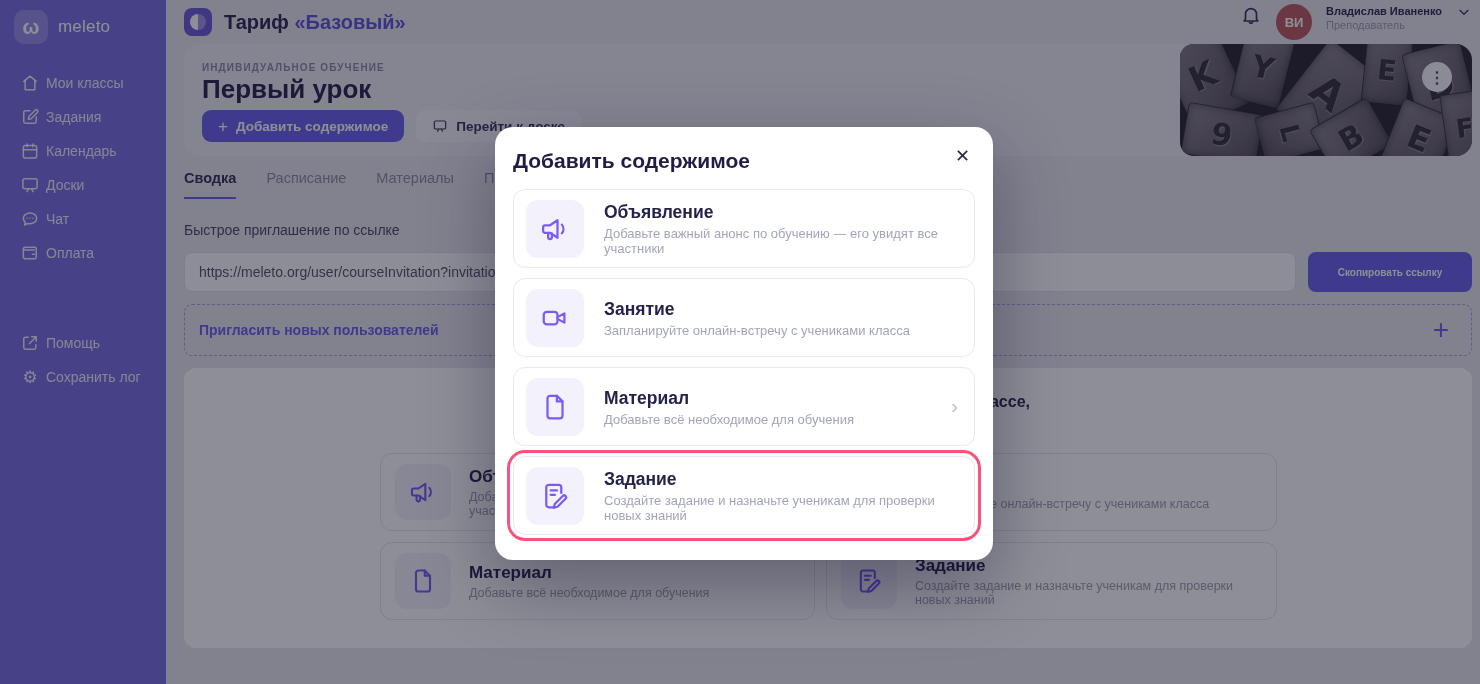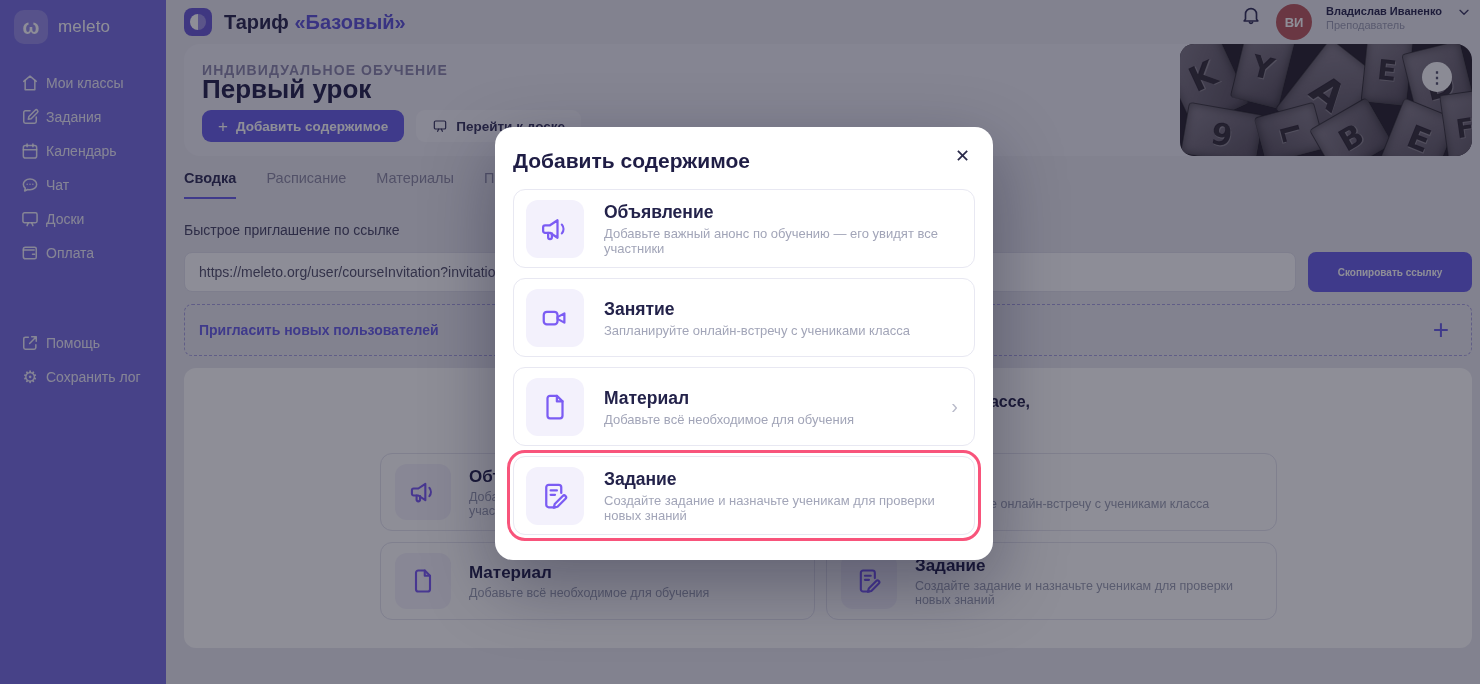--- a/index.html
+++ b/index.html
@@ -30,21 +30,21 @@
   .userbox{position:absolute;right:8px;top:4px;display:flex;gap:14px;}
   .bell{color:#33315A;width:22px;height:22px;cursor:pointer;}
   .avatar{width:36px;height:36px;border-radius:50%;background:#BB5B60;color:#fff;font-size:13px;font-weight:bold;
           display:flex;align-items:center;justify-content:center;}
   .user-name{font-size:11px;font-weight:bold;color:#2B2950;line-height:15px;}
   .user-role{font-size:11px;color:#9B9DB3;line-height:13px;}
   .chev-down{width:16px;height:16px;color:#3A3860;}
 
   
   .hero{position:absolute;left:184px;top:44px;width:1288px;height:112px;background:#EFEEF6;border-radius:16px;}
-  .hero-kicker{position:absolute;left:18px;top:18px;font-size:14px;font-weight:bold;letter-spacing:1.1px;color:#8D89AC;text-align:center;}
+  .hero-kicker{position:absolute;left:18px;top:18px;font-size:10px;font-weight:bold;letter-spacing:1.1px;color:#8D89AC;text-align:center;}
   .hero-title{position:absolute;left:18px;top:30px;font-size:26px;font-weight:bold;color:#26244E;}
   .hero-btns{position:absolute;left:18px;top:66px;display:flex;gap:12px;}
   .btn{display:flex;align-items:center;gap:8px;height:32px;padding:0 16px;border-radius:9px;
        font-size:13.5px;font-weight:bold;border:none;cursor:pointer;font-family:inherit;}
   .btn-primary{background:#6A60E8;color:#fff;}
   .btn-light{background:#F6F5FB;color:#3A3860;}
   .btn svg{width:16px;height:16px;}
   .plus-glyph{font-size:17px;font-weight:normal;line-height:1;}
 
   .banner{position:absolute;right:0;top:0;width:292px;height:112px;border-radius:14px 16px 16px 14px;
@@ -144,31 +144,31 @@
       </div>
       <div class="nav-item">
         <svg viewBox="0 0 24 24" fill="none" stroke="currentColor" stroke-width="1.8" stroke-linecap="round" stroke-linejoin="round">
             <rect x="4" y="5.5" width="16" height="15" rx="2.5"></rect>
             <path d="M8.5 3.5 v3.5 M15.5 3.5 v3.5 M4 10.5 h16"></path>
           </svg>
         <span>Календарь</span>
       </div>
       <div class="nav-item">
         <svg viewBox="0 0 24 24" fill="none" stroke="currentColor" stroke-width="1.8" stroke-linecap="round" stroke-linejoin="round">
+            <rect x="3.5" y="4.5" width="17" height="12" rx="2"></rect>
+            <path d="M10 16.5 L8.5 20 M14 16.5 L15.5 20"></path>
+          </svg>
+        <span>Доски</span>
+      </div>
+      <div class="nav-item">
+        <svg viewBox="0 0 24 24" fill="none" stroke="currentColor" stroke-width="1.8" stroke-linecap="round" stroke-linejoin="round">
             <path d="M12 4.8 c-4.6 0 -8 2.9 -8 6.4 0 1.8 .9 3.4 2.3 4.5 L5.6 19.2 9.2 17.4 c.9 .2 1.8 .3 2.8 .3 4.6 0 8 -2.9 8 -6.4 s-3.4 -6.5 -8 -6.5 z"></path>
             <path d="M8.6 11.2 h.01 M12 11.2 h.01 M15.4 11.2 h.01"></path>
           </svg>
         <span>Чат</span>
-      </div>
-      <div class="nav-item">
-        <svg viewBox="0 0 24 24" fill="none" stroke="currentColor" stroke-width="1.8" stroke-linecap="round" stroke-linejoin="round">
-            <rect x="3.5" y="4.5" width="17" height="12" rx="2"></rect>
-            <path d="M10 16.5 L8.5 20 M14 16.5 L15.5 20"></path>
-          </svg>
-        <span>Доски</span>
       </div>
       <div class="nav-item">
         <svg viewBox="0 0 24 24" fill="none" stroke="currentColor" stroke-width="1.8" stroke-linecap="round" stroke-linejoin="round">
             <path d="M4 7.5 A2.5 2.5 0 0 1 6.5 5 H17.5 a2 2 0 0 1 2 2 v10 a2 2 0 0 1 -2 2 H6.5 A2.5 2.5 0 0 1 4 16.5 z"></path>
             <path d="M4 8.5 h13 M15 13.5 h2.5"></path>
           </svg>
         <span>Оплата</span>
       </div>
     </div>
     <div class="nav-footer">

